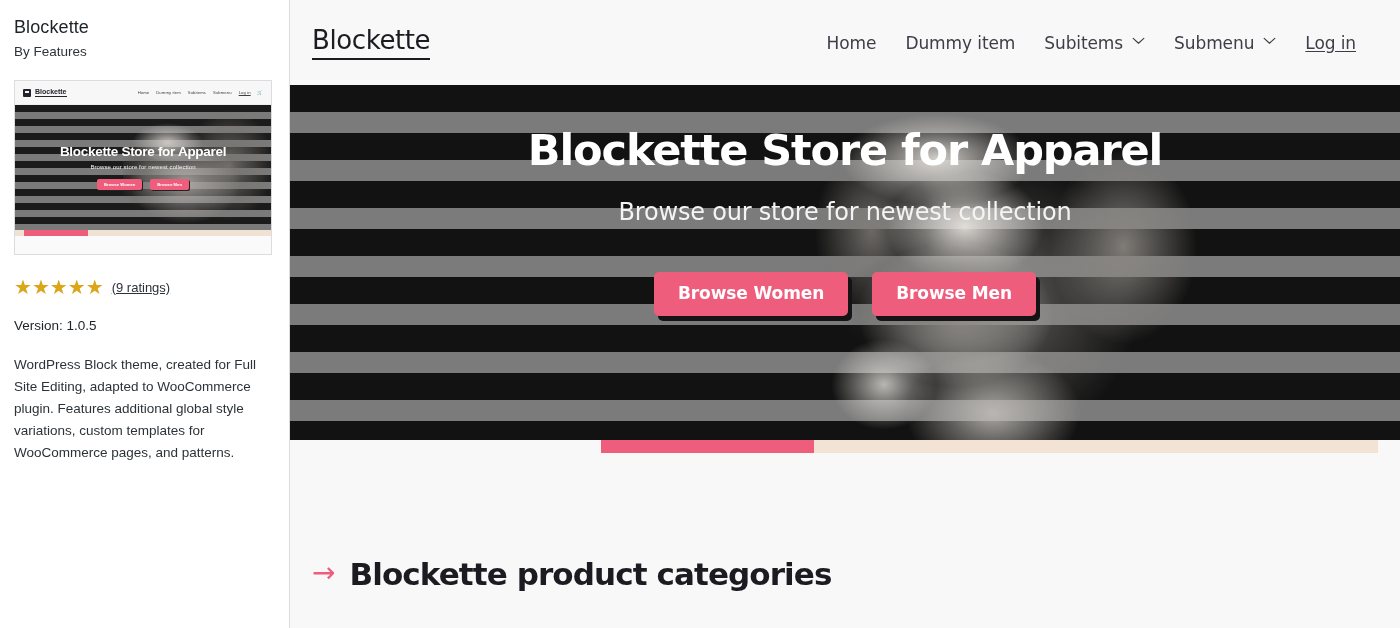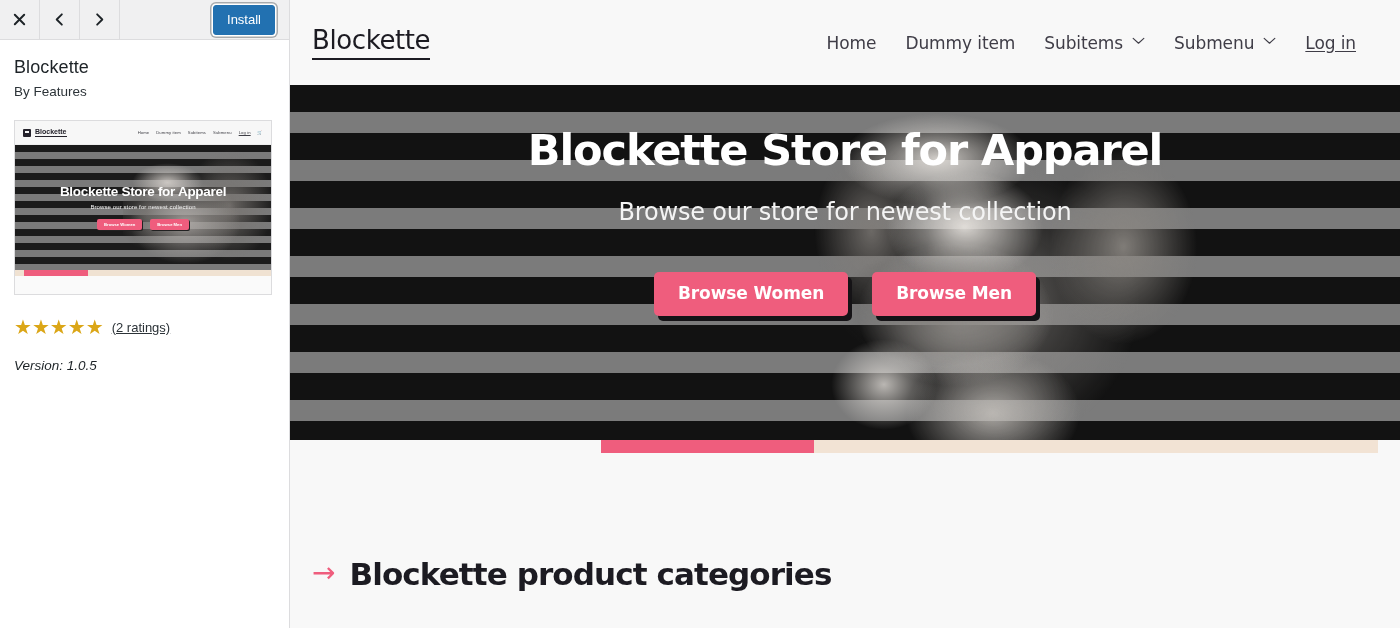--- a/index.html
+++ b/index.html
@@ -110,21 +110,21 @@
   .t-btns { display:flex; gap:8px; margin-top:5px;}
   .t-btn { background:#ef5d7d; color:#fff; font-size:4.2px; font-weight:700; padding:3px 7px; border-radius:2px; box-shadow: 1px 1px 0 #222; }
   .t-bar-row { position: relative; height: 6px; background:#f0e2d2; }
   .t-bar-row::before { content:""; position:absolute; left:9px; top:0; width:64px; height:6px; background:#ef5d7d; }
   .t-foot { background:#fafafa; height:60px; position:relative;}
 
   
   .rating { display: flex; align-items: center; gap: 8px; margin-top: 22px; }
   .stars { display: flex; gap: 1px; color: #dba617; font-size: 20px; line-height: 1; letter-spacing: 0px;}
   .ratings-link { font-size: 13px; color: #2c3338; text-decoration: underline; cursor: pointer; }
-  .version { margin-top: 21px; font-size: 13.5px; color: #1d2327; font-style: italic; }
+  .version { margin-top: 21px; font-size: 13.5px; color: #1d2327; }
   .descr {
     margin-top: 21px; font-size: 13.5px; color: #2c3338;
     line-height: 1.62; max-width: 250px;
   }
 
   
   .preview { flex: 1; height: 628px; background: #f8f8f8; position: relative; overflow: hidden;}
   .site-header {
     height: 85px; background: #f8f8f8;
     display: flex; align-items: center; justify-content: space-between;
@@ -234,47 +234,20 @@
     letter-spacing: -.9px; line-height: 1.1; white-space: nowrap;
   }
 </style>
 </head>
 <body>
 
 <div class="app">
 
   <aside class="sidebar">
 
-    <div class="sb-toolbar">
-      <div class="tb-btn">
-        <span>
-          <svg width="15" height="15" viewBox="0 0 16 16" fill="none" aria-hidden="true">
-            <path d="M3 3 L13 13 M13 3 L3 13" stroke="#1d2327" stroke-width="2.1" stroke-linecap="round"></path>
-          </svg>
-        </span>
-      </div>
-      <div class="tb-btn">
-        <span>
-          <svg width="15" height="15" viewBox="0 0 16 16" fill="none" aria-hidden="true">
-            <path d="M10.5 2.5 L5 8 L10.5 13.5" stroke="#1d2327" stroke-width="2" stroke-linecap="round" stroke-linejoin="round"></path>
-          </svg>
-        </span>
-      </div>
-      <div class="tb-btn">
-        <span>
-          <svg width="15" height="15" viewBox="0 0 16 16" fill="none" aria-hidden="true">
-            <path d="M5.5 2.5 L11 8 L5.5 13.5" stroke="#1d2327" stroke-width="2" stroke-linecap="round" stroke-linejoin="round"></path>
-          </svg>
-        </span>
-      </div>
-      <div class="tb-spacer"></div>
-      <div class="install-wrap">
-        <button class="install-btn">Install</button>
-      </div>
-    </div>
 
     <div class="sb-body">
       <div class="theme-name">Blockette</div>
       <div class="theme-author">By Features</div>
 
       <div class="thumb">
         <div class="thumb-inner">
           <div class="t-header">
             <div class="t-logo">
               <span class="t-logo-mark"></span>
@@ -302,25 +275,26 @@
           </div>
           <div class="t-bar-row"></div>
           <div class="t-foot">
             
           </div>
         </div>
       </div>
 
       <div class="rating">
         <span class="stars">★★★★★</span>
-        <span class="ratings-link">(2 ratings)</span>
+        <span class="ratings-link">(9 ratings)</span>
       </div>
 
       <div class="version">Version: 1.0.5</div>
 
+      <div class="descr">WordPress Block theme, created for Full Site Editing, adapted to WooCommerce plugin. Features additional global style variations, custom templates for WooCommerce pages, and patterns.</div>
     </div>
   </aside>
 
   <main class="preview">
 
     <header class="site-header">
       <div class="site-logo">Blockette</div>
       <nav class="site-nav">
         <div class="nav-item">
           <span>Home</span>

